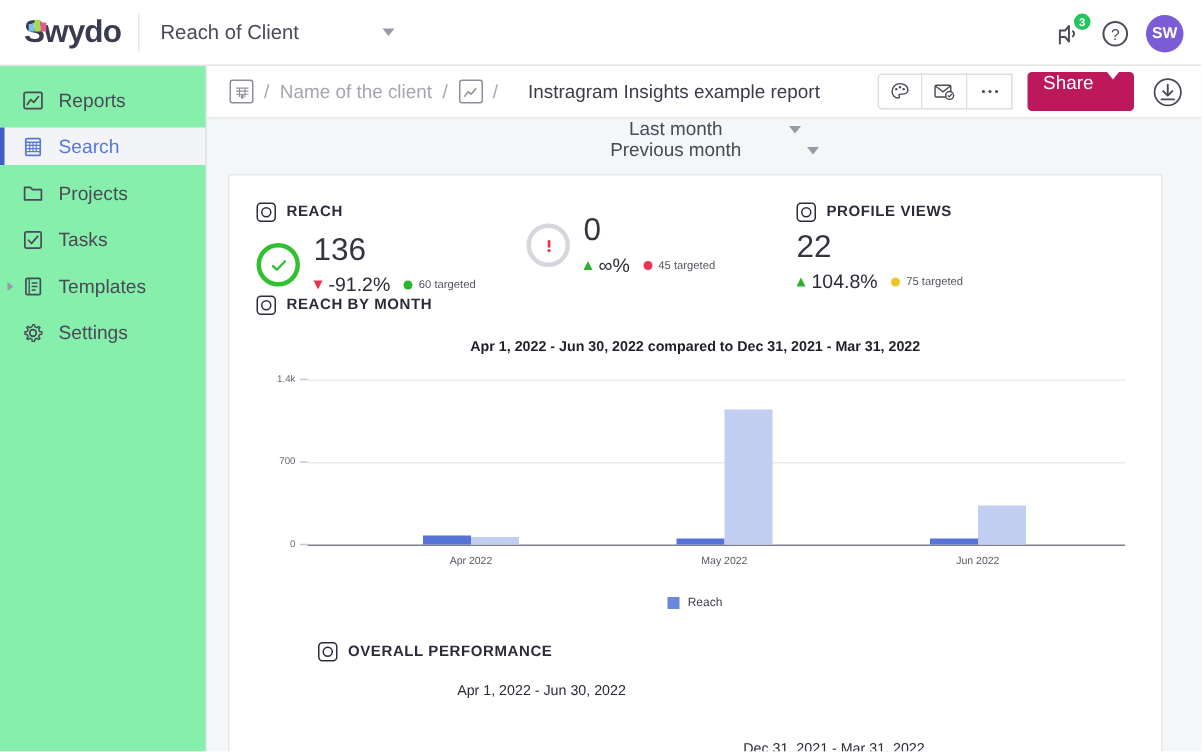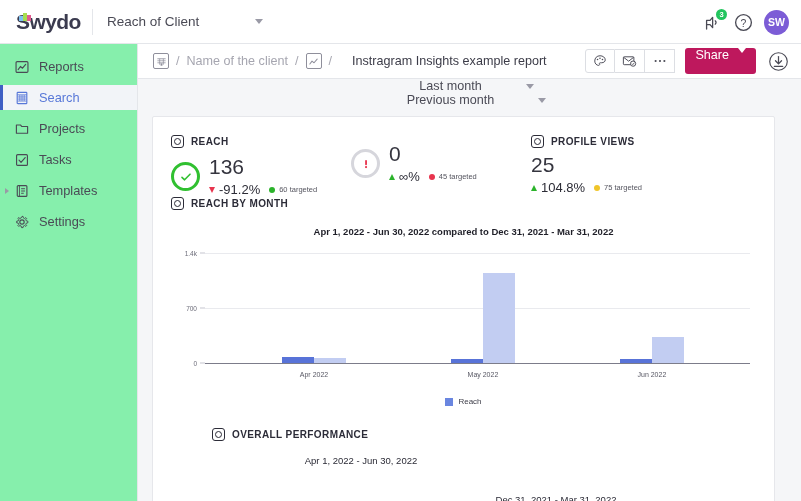--- a/index.html
+++ b/index.html
@@ -485,21 +485,21 @@
           </div>
         </div>
 
         <div class="kpi wide">
           <div class="sec-head">
             <span class="ig-ico"></span>
             <span>PROFILE VIEWS</span>
           </div>
           <div class="kpi-body" style="margin-top:6px;">
             <div>
-              <div class="kpi-num">25</div>
+              <div class="kpi-num">22</div>
               <div class="kpi-sub">
                 <span class="arrow-up"></span>
                 <span class="pct">104.8%</span>
                 <span class="dot" style="background:#f0c52a"></span>
                 <span class="tgt">75 targeted</span>
               </div>
             </div>
           </div>
         </div>
       </div>

